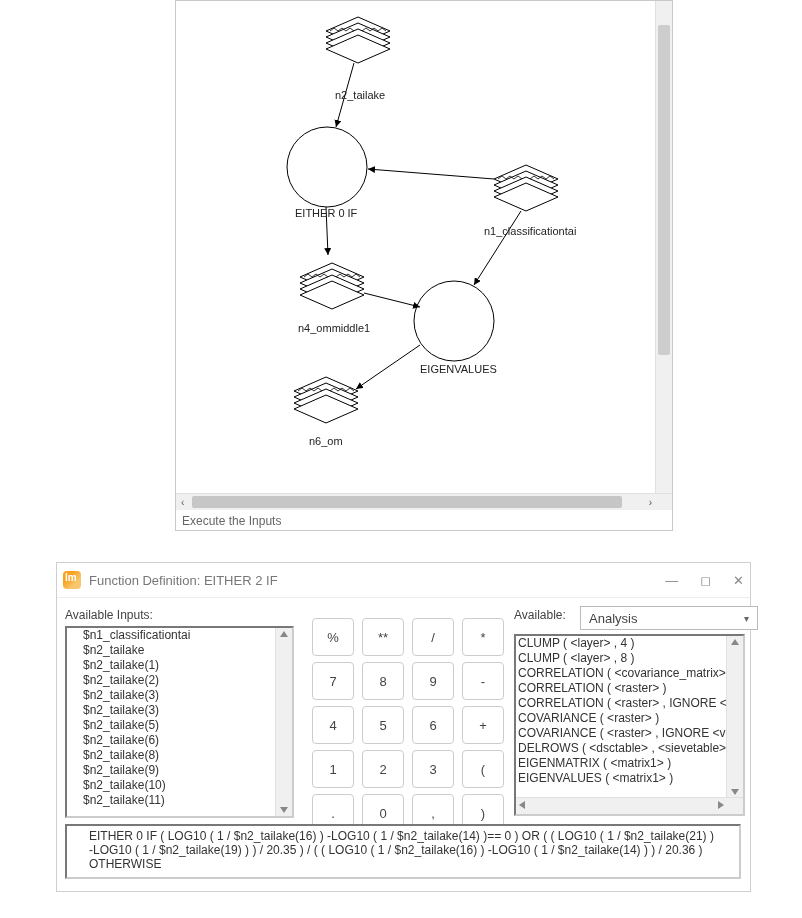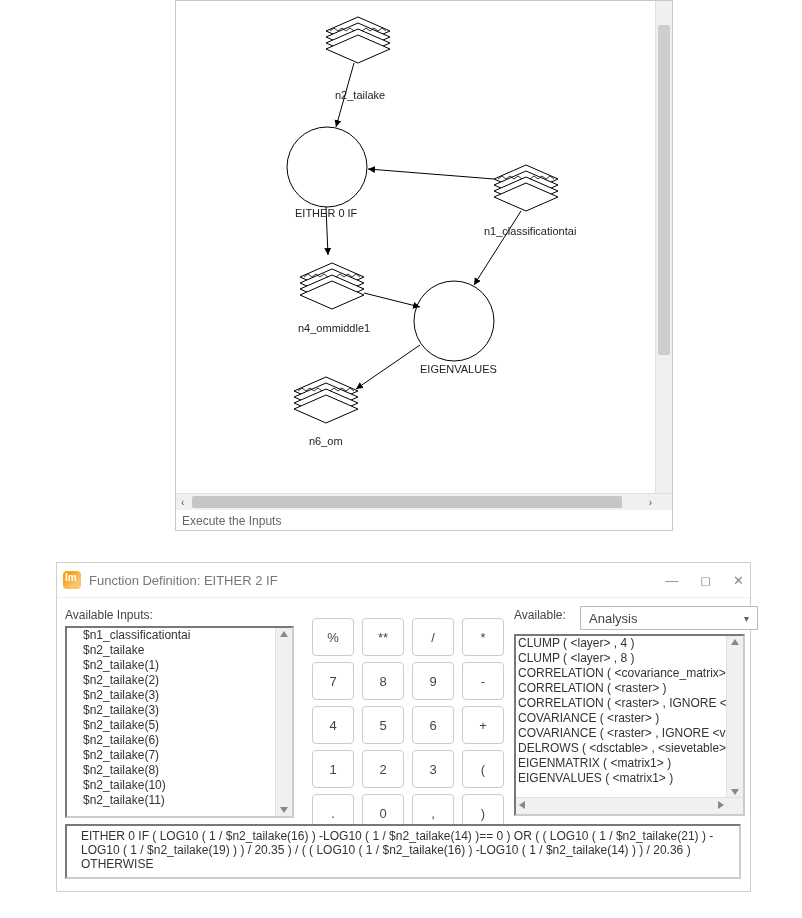--- a/index.html
+++ b/index.html
@@ -293,21 +293,21 @@
   }
   
   .expr-box {
     position: absolute;
     left: 8px;
     top: 226px;
     width: 676px;
     height: 55px;
     border: 2px inset #ccc;
     background: #fff;
-    padding: 3px 14px;
+    padding: 3px 22px;
     font-size: 12px;
     font-family: Tahoma, Arial, sans-serif;
     box-sizing: border-box;
     line-height: 14px;
     overflow: hidden;
   }
 </style>
 </head>
 <body>
 
@@ -381,22 +381,22 @@
       <div class="avail-label">Available Inputs:</div>
       <div class="avail-list">
         <div class="item">$n1_classificationtai</div>
         <div class="item">$n2_tailake</div>
         <div class="item">$n2_tailake(1)</div>
         <div class="item">$n2_tailake(2)</div>
         <div class="item">$n2_tailake(3)</div>
         <div class="item">$n2_tailake(3)</div>
         <div class="item">$n2_tailake(5)</div>
         <div class="item">$n2_tailake(6)</div>
-        <div class="item">$n2_tailake(7)</div>
         <div class="item">$n2_tailake(8)</div>
+        <div class="item">$n2_tailake(9)</div>
         <div class="item">$n2_tailake(10)</div>
         <div class="item">$n2_tailake(11)</div>
 
         <div class="vsb"></div>
       </div>
 
       <div class="keypad">
         <div class="key">%</div>
         <div class="key">**</div>
         <div class="key">/</div>

